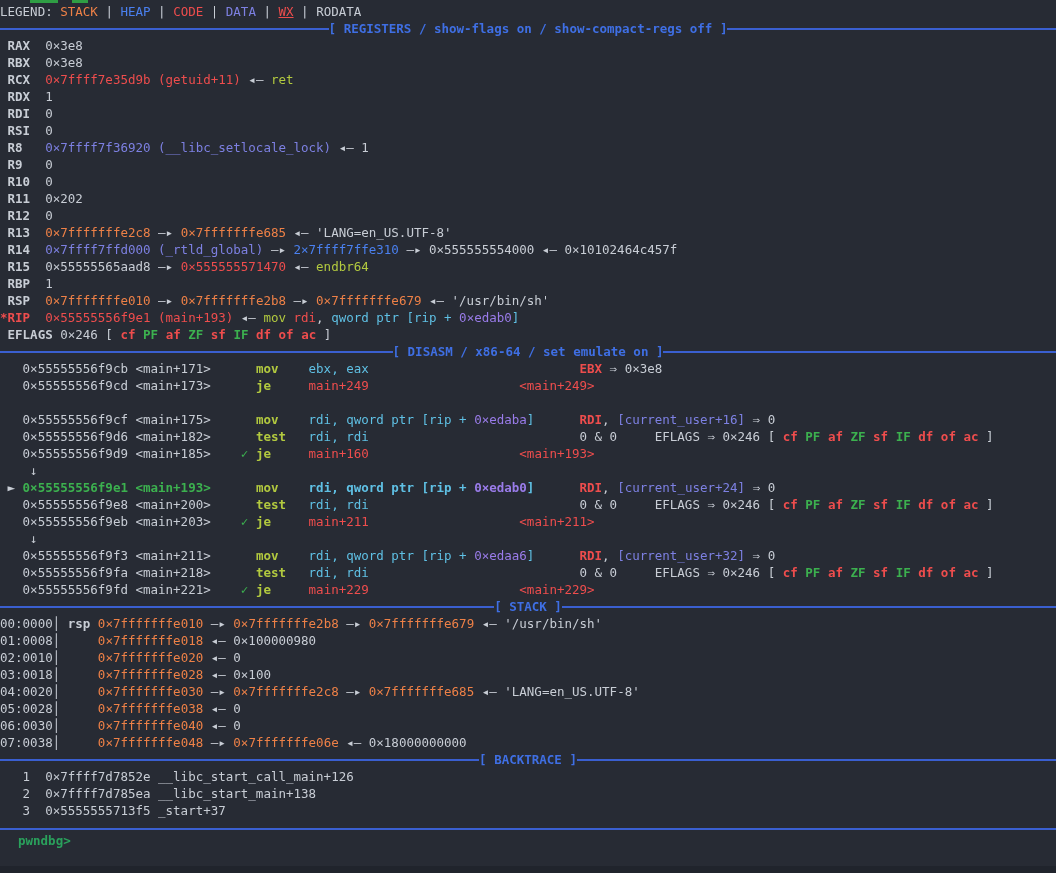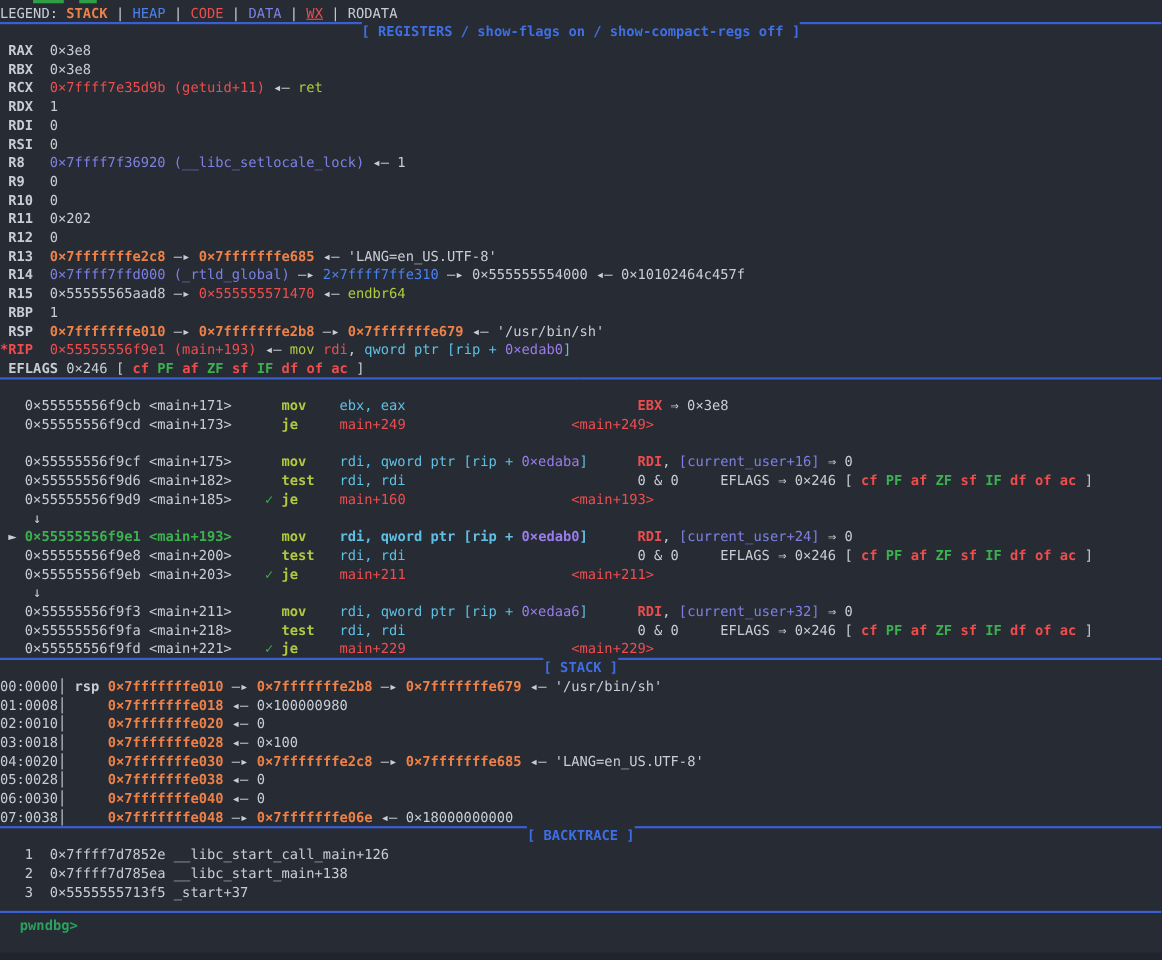--- a/index.html
+++ b/index.html
@@ -8,24 +8,24 @@
   * { box-sizing:border-box; }
   html,body { margin:0; padding:0; }
   body { width:1056px; height:873px; background:var(--bg);
          font-family:"DejaVu Sans Mono", monospace; font-size:12.5px; color:var(--fg);
          overflow:hidden; }
   .terminal { position:relative; width:1056px; height:873px; padding-top:3px; overflow:hidden; }
   .line { white-space:pre; height:17px; line-height:17px; overflow:hidden; }
   .sg { white-space:pre; }
   .b { font-weight:bold; }
   .u { text-decoration:underline; }
-  .fg { color:var(--fg); } .or { color:var(--or);font-weight:bold; } .rd { color:var(--rd);margin-top:48px; }
+  .fg { color:var(--fg); } .or { color:var(--or); } .rd { color:var(--rd);margin-top:48px; }
   .bl { color:var(--bl); } .pu { color:var(--pu); } .vi { color:var(--vi); }
   .gn { color:var(--gn); } .lm { color:var(--lm); } .cy { color:var(--cy); }
-  .hline { display:flex; align-items:flex-start; height:17px; }
+  .hline { display:flex; align-items:center; height:17px; }
   .hrule { flex:1; height:2px; background:var(--rule); }
   .hlabel { color:var(--hd); font-weight:bold; white-space:pre; line-height:17px; }
   .prompt-sep { margin-top:9px; height:2px; background:var(--rule); }
   .prompt-line { color:var(--pr); font-weight:bold; margin-top:2px;padding-left:18px; }
   .bottom-edge { position:absolute; left:0; right:0; bottom:0; height:7px; background:var(--edge); }
   .art { position:absolute; top:0; height:3px; background:var(--art); }
 </style>
 </head>
 <body>
 
@@ -58,20 +58,21 @@
         <div class="line"><span class="sg fg b"> R14  </span><span class="sg pu">0×7ffff7ffd000 (_rtld_global)</span><span class="sg fg"> —▸ </span><span class="sg bl">2×7ffff7ffe310</span><span class="sg fg"> —▸ 0×555555554000 ◂— 0×10102464c457f</span></div>
         <div class="line"><span class="sg fg b"> R15  </span><span class="sg fg">0×55555565aad8 —▸ </span><span class="sg rd">0×555555571470</span><span class="sg fg"> ◂— </span><span class="sg lm">endbr64</span></div>
         <div class="line"><span class="sg fg b"> RBP  </span><span class="sg fg">1</span></div>
         <div class="line"><span class="sg fg b"> RSP  </span><span class="sg or">0×7fffffffe010</span><span class="sg fg"> —▸ </span><span class="sg or">0×7fffffffe2b8</span><span class="sg fg"> —▸ </span><span class="sg or">0×7fffffffe679</span><span class="sg fg"> ◂— '/usr/bin/sh'</span></div>
         <div class="line"><span class="sg rd b">*RIP  </span><span class="sg rd">0×55555556f9e1 (main+193)</span><span class="sg fg"> ◂— </span><span class="sg lm">mov</span><span class="sg fg"> </span><span class="sg rd">rdi</span><span class="sg fg">, </span><span class="sg cy">qword ptr [rip + </span><span class="sg vi">0×edab0</span><span class="sg cy">]</span></div>
         <div class="line"><span class="sg fg b"> EFLAGS </span><span class="sg fg">0×246 [ </span><span class="sg rd b">cf</span><span class="sg fg"> </span><span class="sg gn b">PF</span><span class="sg fg"> </span><span class="sg rd b">af</span><span class="sg fg"> </span><span class="sg gn b">ZF</span><span class="sg fg"> </span><span class="sg rd b">sf</span><span class="sg fg"> </span><span class="sg gn b">IF</span><span class="sg fg"> </span><span class="sg rd b">df</span><span class="sg fg"> </span><span class="sg rd b">of</span><span class="sg fg"> </span><span class="sg rd b">ac</span><span class="sg fg"> ]</span></div>
       </div>
       <div>
         <div class="hline">
           <span class="hrule"></span>
+          <span class="hlabel">[ DISASM / x86-64 / set emulate on ]</span>
           <span class="hrule"></span>
         </div>
         <div class="line"><span class="sg fg">   0×55555556f9cb &lt;main+171&gt;      </span><span class="sg lm b">mov</span><span class="sg fg">    </span><span class="sg cy">ebx, eax</span><span class="sg fg">                            </span><span class="sg rd b">EBX</span><span class="sg fg"> ⇒ 0×3e8</span></div>
         <div class="line"><span class="sg fg">   0×55555556f9cd &lt;main+173&gt;      </span><span class="sg lm b">je</span><span class="sg fg">     </span><span class="sg rd">main+249</span><span class="sg fg">                    </span><span class="sg rd">&lt;main+249&gt;</span></div>
         <div class="line"></div>
         <div class="line"><span class="sg fg">   0×55555556f9cf &lt;main+175&gt;      </span><span class="sg lm b">mov</span><span class="sg fg">    </span><span class="sg cy">rdi, qword ptr [rip + </span><span class="sg vi">0×edaba</span><span class="sg cy">]</span><span class="sg fg">      </span><span class="sg rd b">RDI</span><span class="sg fg">, </span><span class="sg pu">[current_user+16]</span><span class="sg fg"> ⇒ 0</span></div>
         <div class="line"><span class="sg fg">   0×55555556f9d6 &lt;main+182&gt;      </span><span class="sg lm b">test</span><span class="sg fg">   </span><span class="sg cy">rdi, rdi</span><span class="sg fg">                            0 &amp; 0     EFLAGS ⇒ 0×246 [ </span><span class="sg rd b">cf</span><span class="sg fg"> </span><span class="sg gn b">PF</span><span class="sg fg"> </span><span class="sg rd b">af</span><span class="sg fg"> </span><span class="sg gn b">ZF</span><span class="sg fg"> </span><span class="sg rd b">sf</span><span class="sg fg"> </span><span class="sg gn b">IF</span><span class="sg fg"> </span><span class="sg rd b">df</span><span class="sg fg"> </span><span class="sg rd b">of</span><span class="sg fg"> </span><span class="sg rd b">ac</span><span class="sg fg"> ]</span></div>
         <div class="line"><span class="sg fg">   0×55555556f9d9 &lt;main+185&gt;    </span><span class="sg gn b">✓</span><span class="sg fg"> </span><span class="sg lm b">je</span><span class="sg fg">     </span><span class="sg rd">main+160</span><span class="sg fg">                    </span><span class="sg rd">&lt;main+193&gt;</span></div>
         <div class="line"><span class="sg fg">    ↓</span></div>
         <div class="line"><span class="sg fg"> ► </span><span class="sg gn b">0×55555556f9e1 &lt;main+193&gt;</span><span class="sg fg">      </span><span class="sg lm b">mov</span><span class="sg fg">    </span><span class="sg cy b">rdi, qword ptr [rip + </span><span class="sg vi b">0×edab0</span><span class="sg cy b">]</span><span class="sg fg">      </span><span class="sg rd b">RDI</span><span class="sg fg">, </span><span class="sg pu">[current_user+24]</span><span class="sg fg"> ⇒ 0</span></div>

